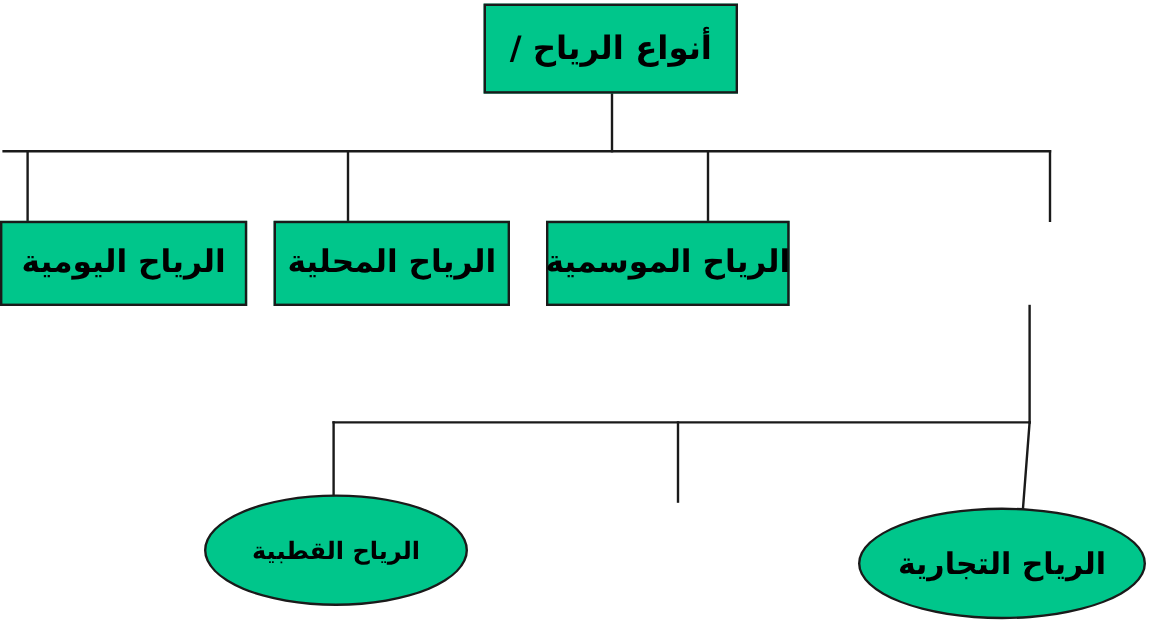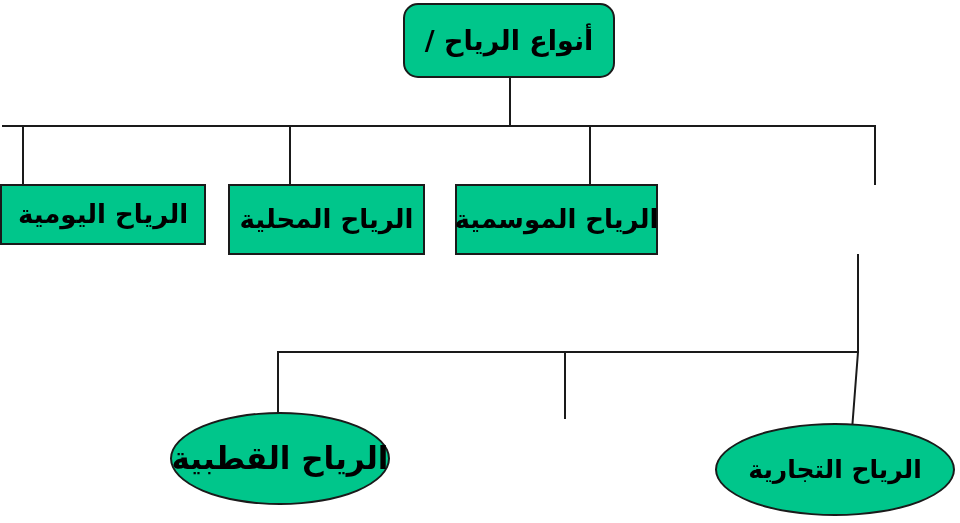--- a/index.html
+++ b/index.html
@@ -53,28 +53,27 @@
     unicode-bidi: isolate;
   }
 
   
   #node-root {
     left: 403px;
     top: 3px;
     width: 212px;
     height: 75px;
     font-size: 27px;
-    border-radius: 15px;
   }
   
   #node-daily {
     left: 0px;
     top: 184px;
     width: 206px;
-    height: 61px;
+    height: 71px;
     font-size: 26px;
   }
   #node-local {
     left: 228px;
     top: 184px;
     width: 197px;
     height: 71px;
     font-size: 26px;
   }
   #node-seasonal {
@@ -90,21 +89,21 @@
     width: 190px;
     height: 71px;
     font-size: 26px;
   }
   
   #node-polar {
     left: 170px;
     top: 412px;
     width: 220px;
     height: 93px;
-    font-size: 31px;
+    font-size: 20px;
   }
   #node-westerlies {
     left: 450px;
     top: 412px;
     width: 230px;
     height: 93px;
     font-size: 25px;
   }
   #node-trade {
     left: 715px;

